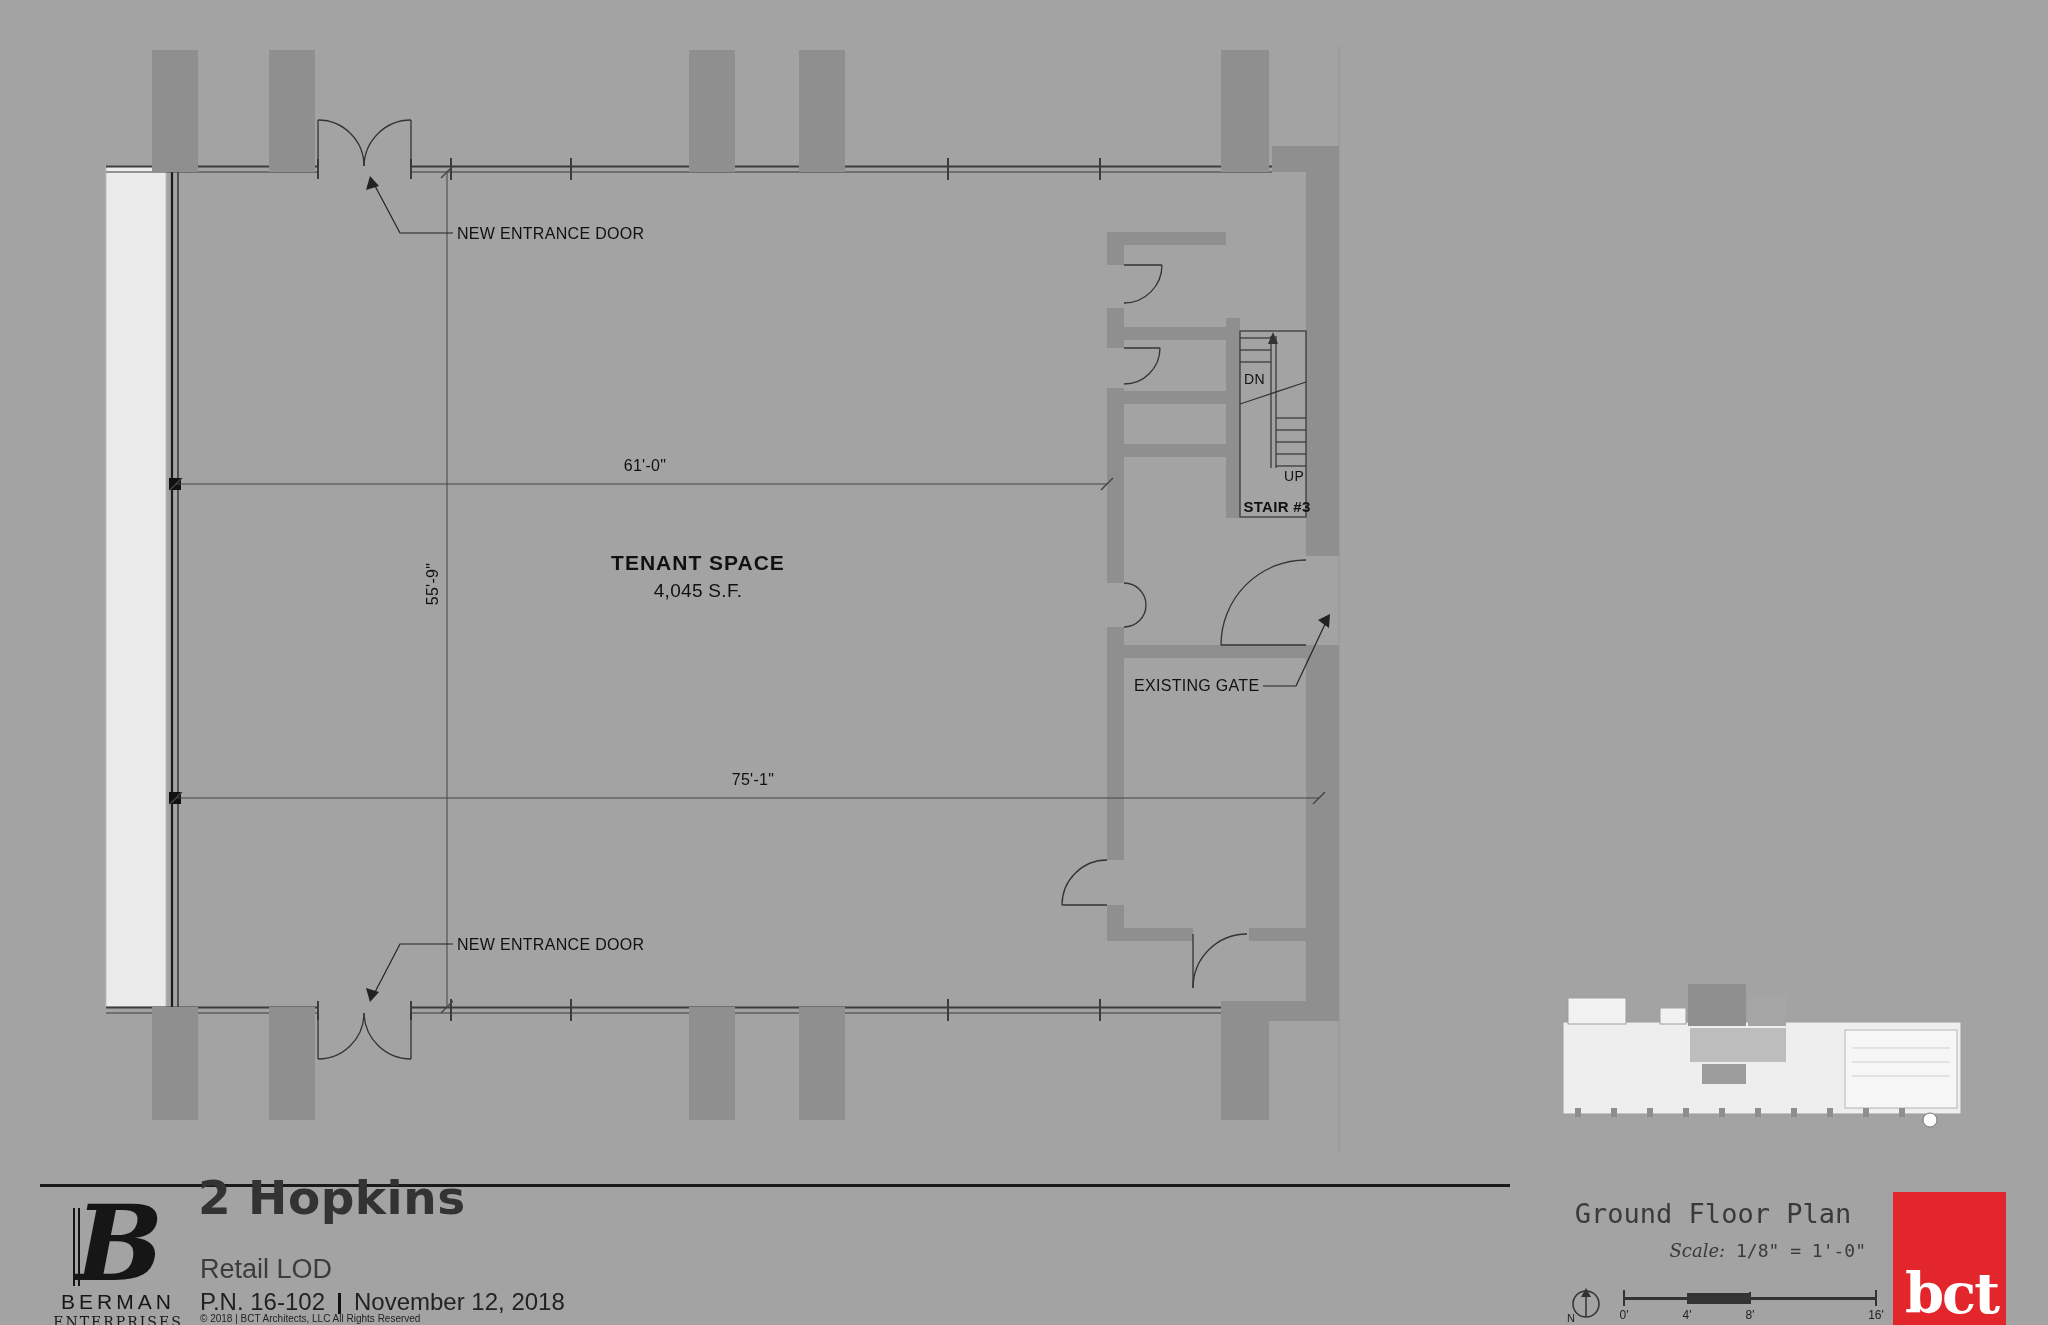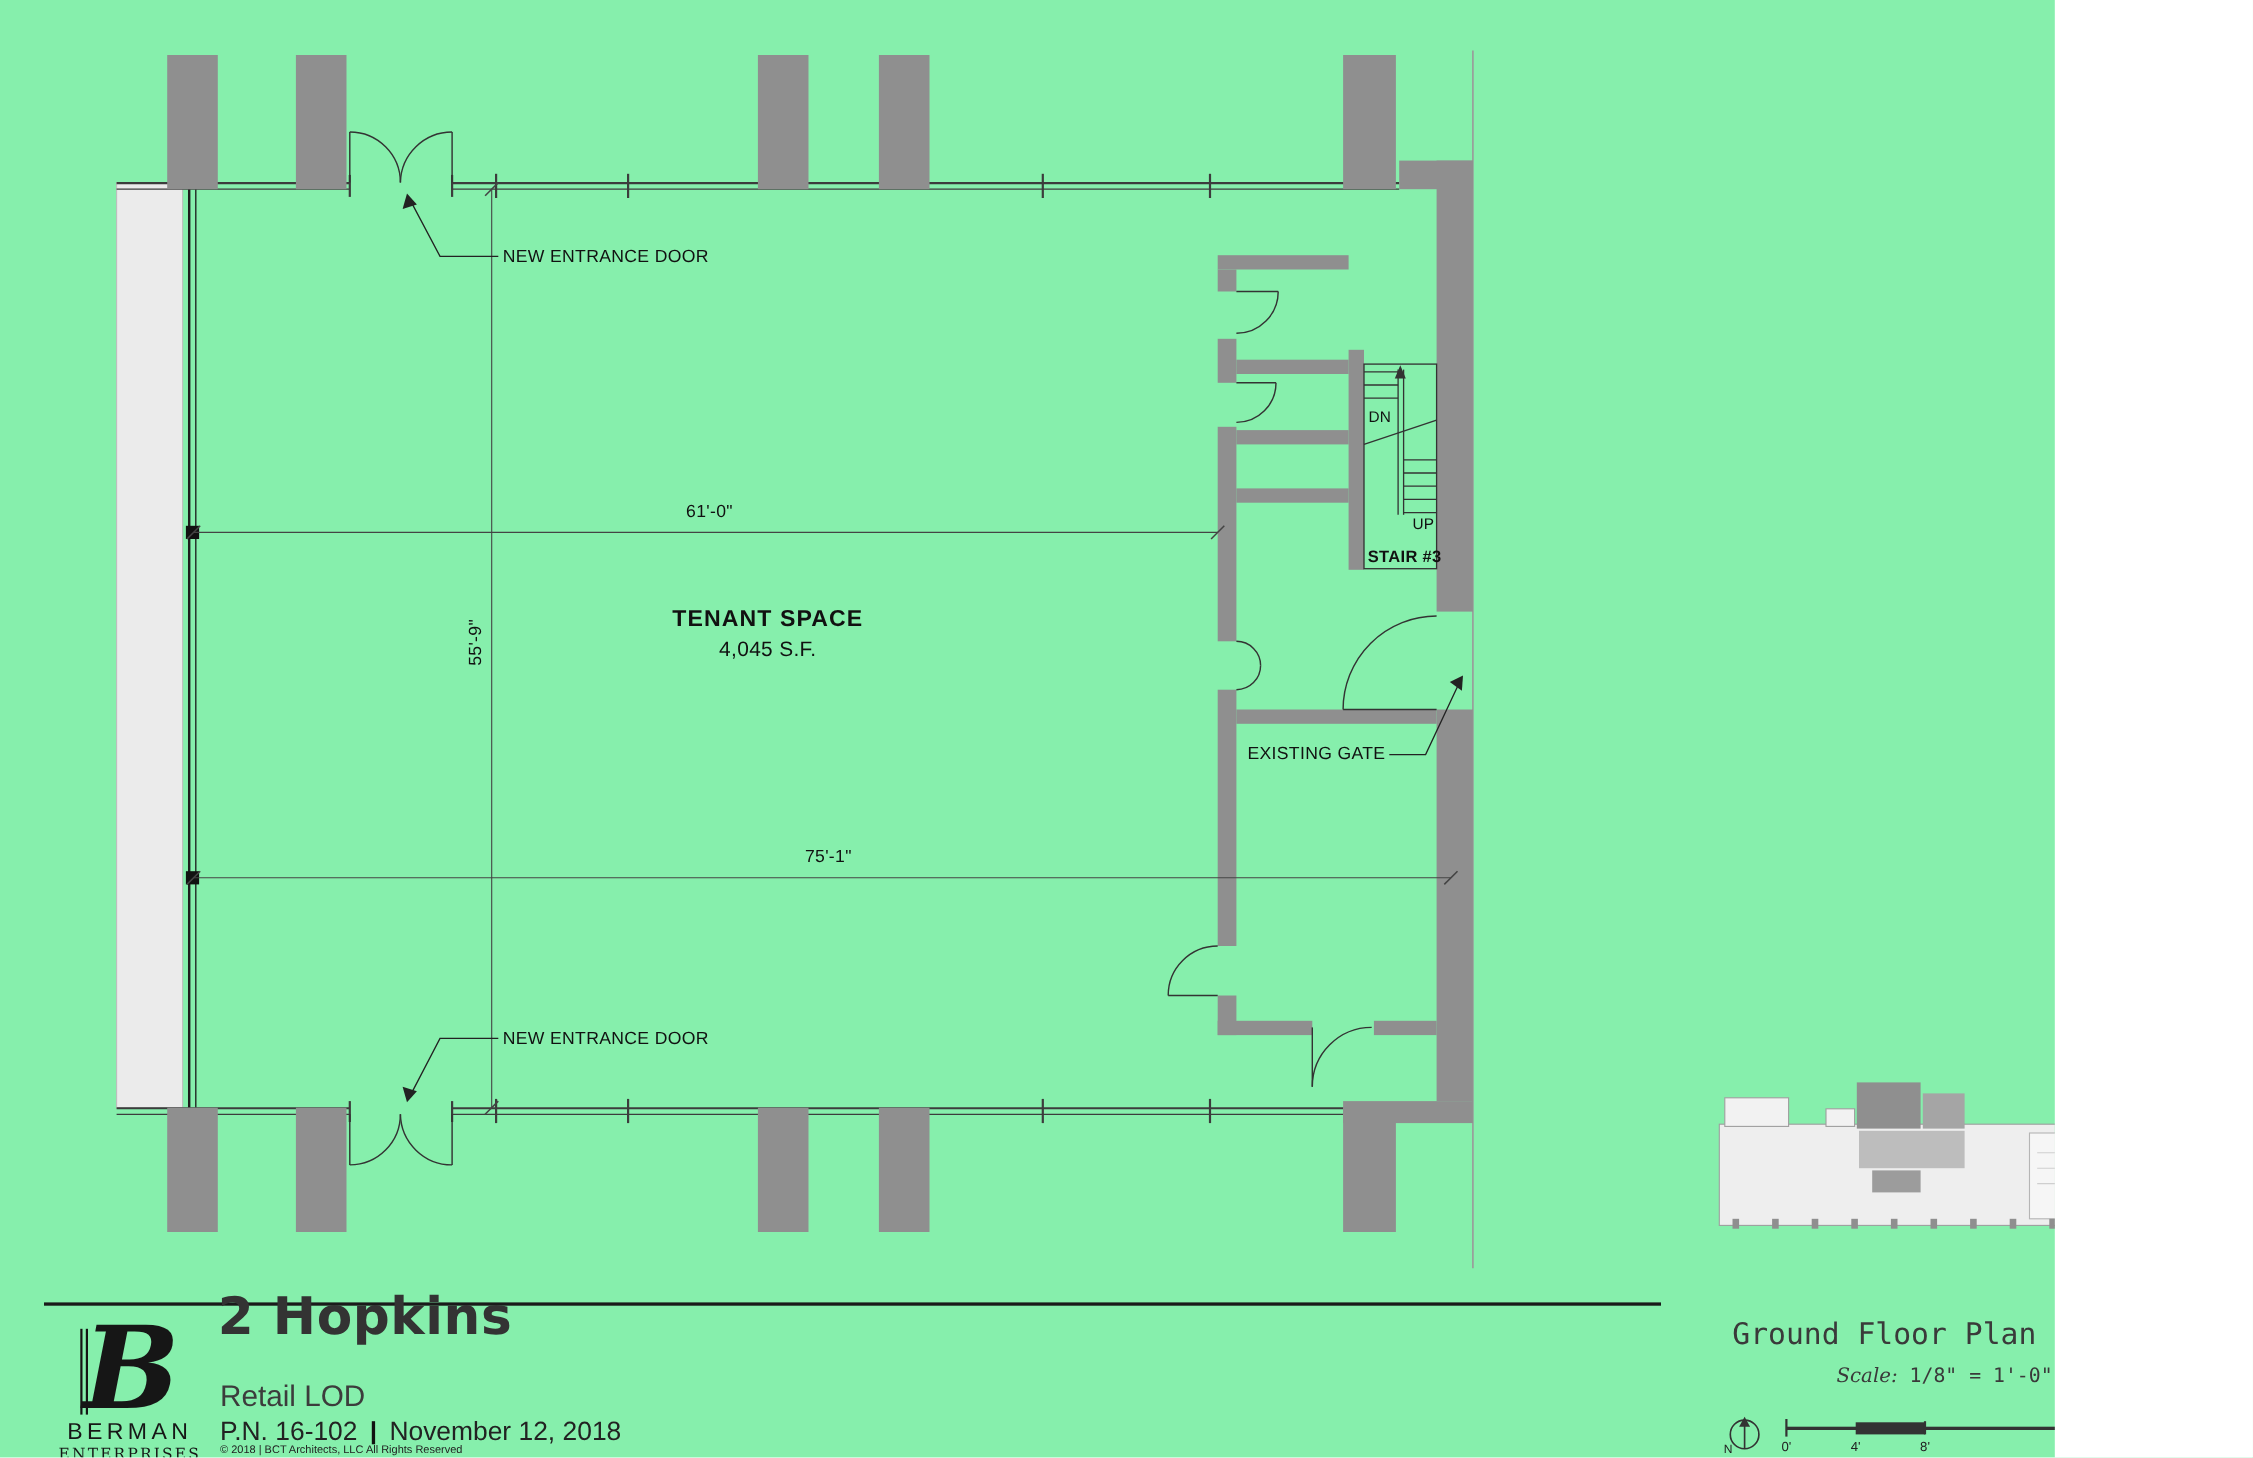--- a/index.html
+++ b/index.html
@@ -1,17 +1,17 @@
 <!DOCTYPE html>
 <html><head>
 <meta charset="utf-8">
 <style>
   *{margin:0;padding:0;box-sizing:border-box}
   html,body{background:#ffffff}
-  .sheet{position:relative;width:1868px;height:1325px;background:#86efac;overflow:hidden;
+  .sheet{position:relative;width:2048px;height:1325px;background:#a3a3a3;overflow:hidden;
          font-family:"Liberation Sans",sans-serif;color:#111}
   svg{position:absolute;left:0;top:0}
   .plan-label{position:absolute;font-size:16px;letter-spacing:.3px;white-space:nowrap;color:#111}
   .bold{font-weight:bold}
   .center{text-align:center}
   .titlebar-line{position:absolute;left:40px;top:1184px;width:1470px;height:3px;background:#1a1a1a}
   
   .berman{position:absolute;left:40px;top:1192px;width:156px;text-align:center}
   .berman .mark{display:flex;align-items:flex-end;justify-content:center;height:94px}
   .berman .bar{display:inline-block;width:0;height:78px;border-left:7px double #141414;margin-right:-4px}
@@ -272,14 +272,17 @@
   <div class="sheet-title">Ground Floor Plan</div>
   <div class="sheet-scale">
     <i>Scale:</i>
     <span>1/8" = 1'-0"</span>
   </div>
   <div class="north-label">N</div>
   <div class="sb-tick" style="left:1624px">0'</div>
   <div class="sb-tick" style="left:1687px">4'</div>
   <div class="sb-tick" style="left:1750px">8'</div>
   <div class="sb-tick" style="left:1876px">16'</div>
+  <div class="bct">
+    <span>bct</span>
+  </div>
 
 </div>
 
 </body></html>

